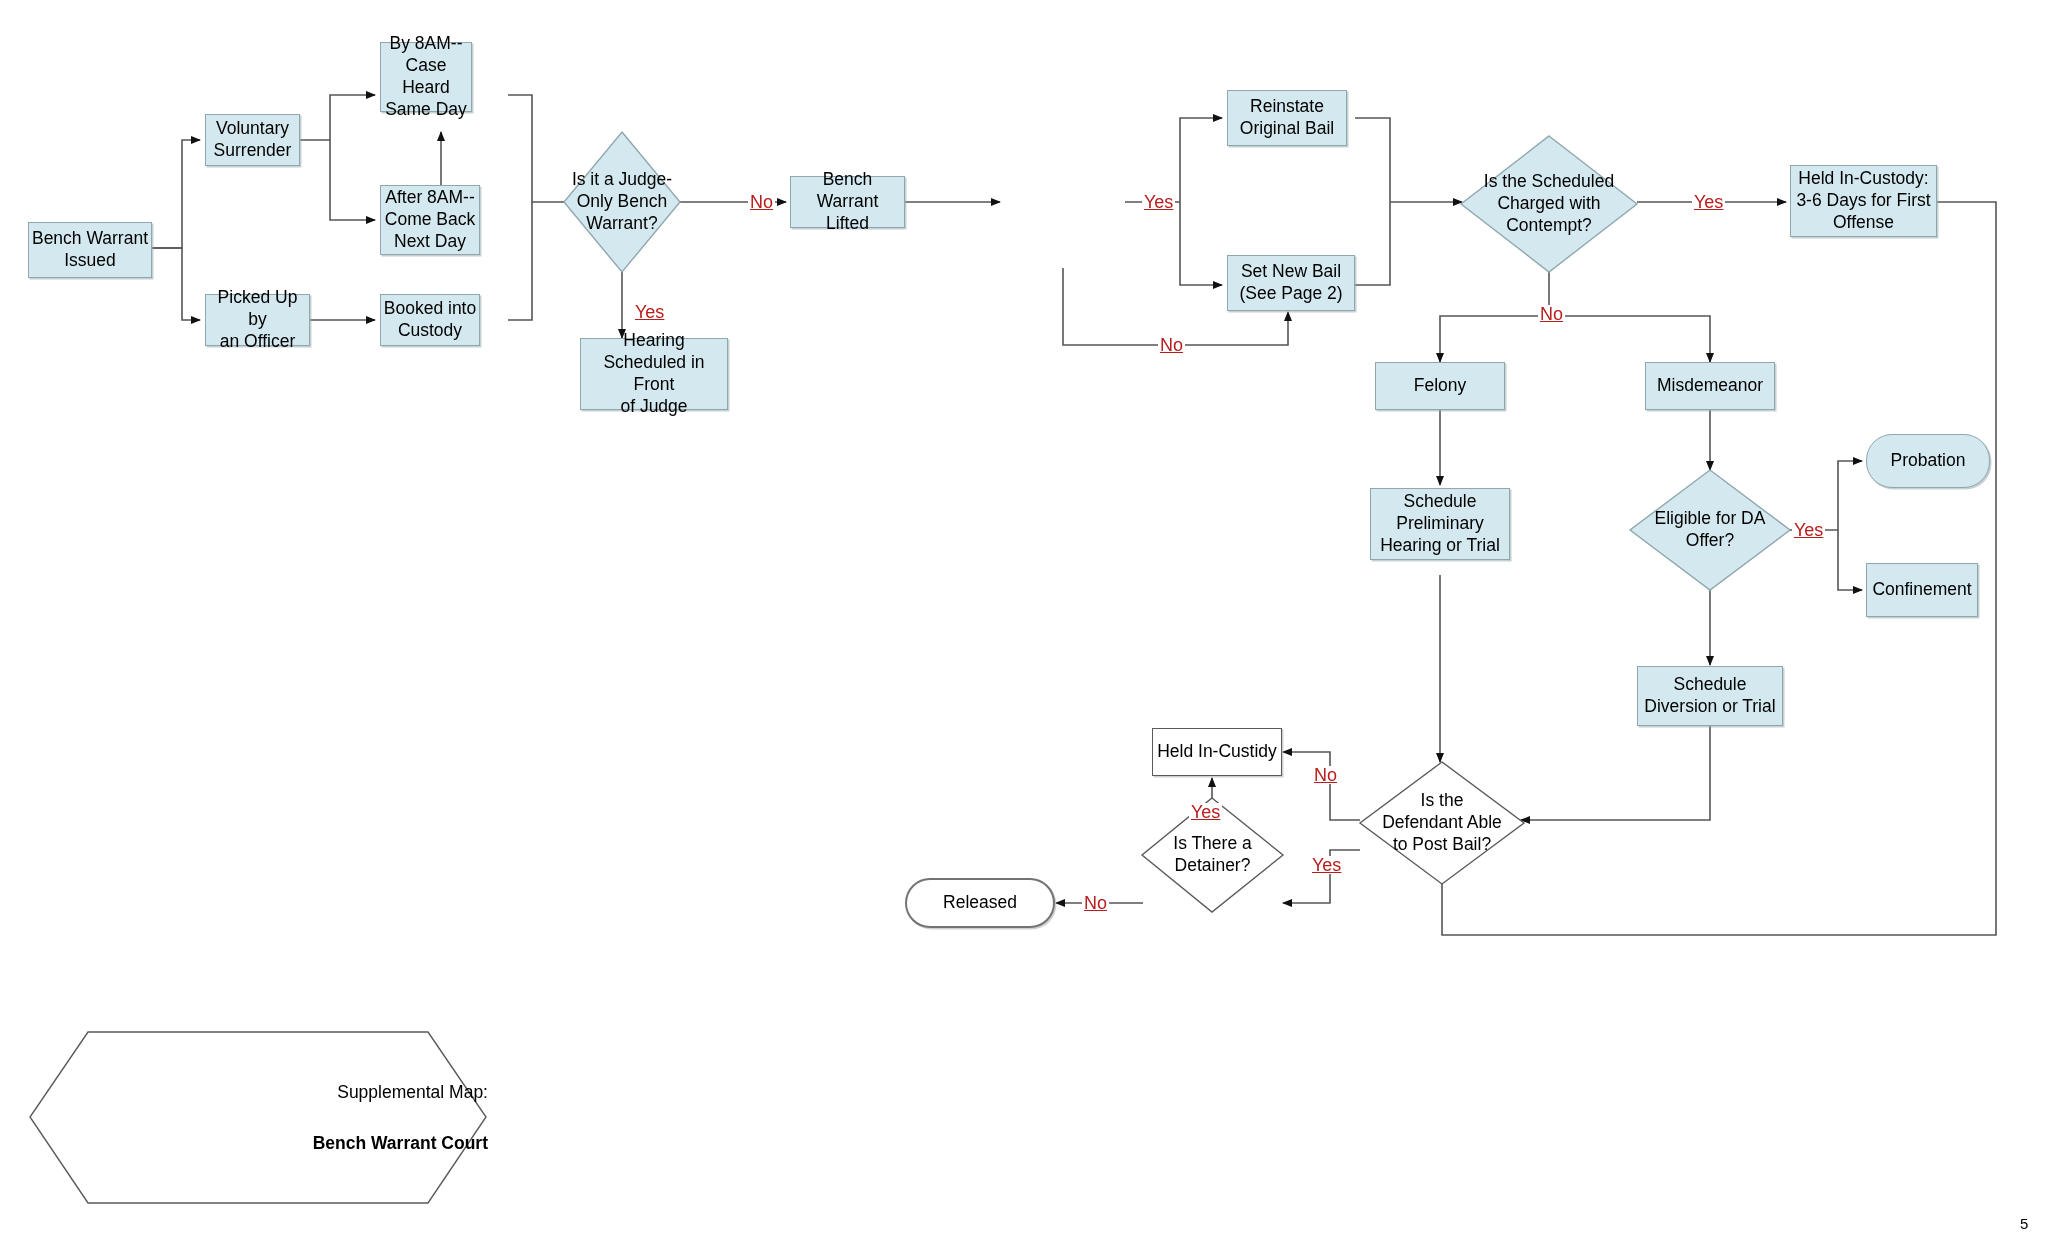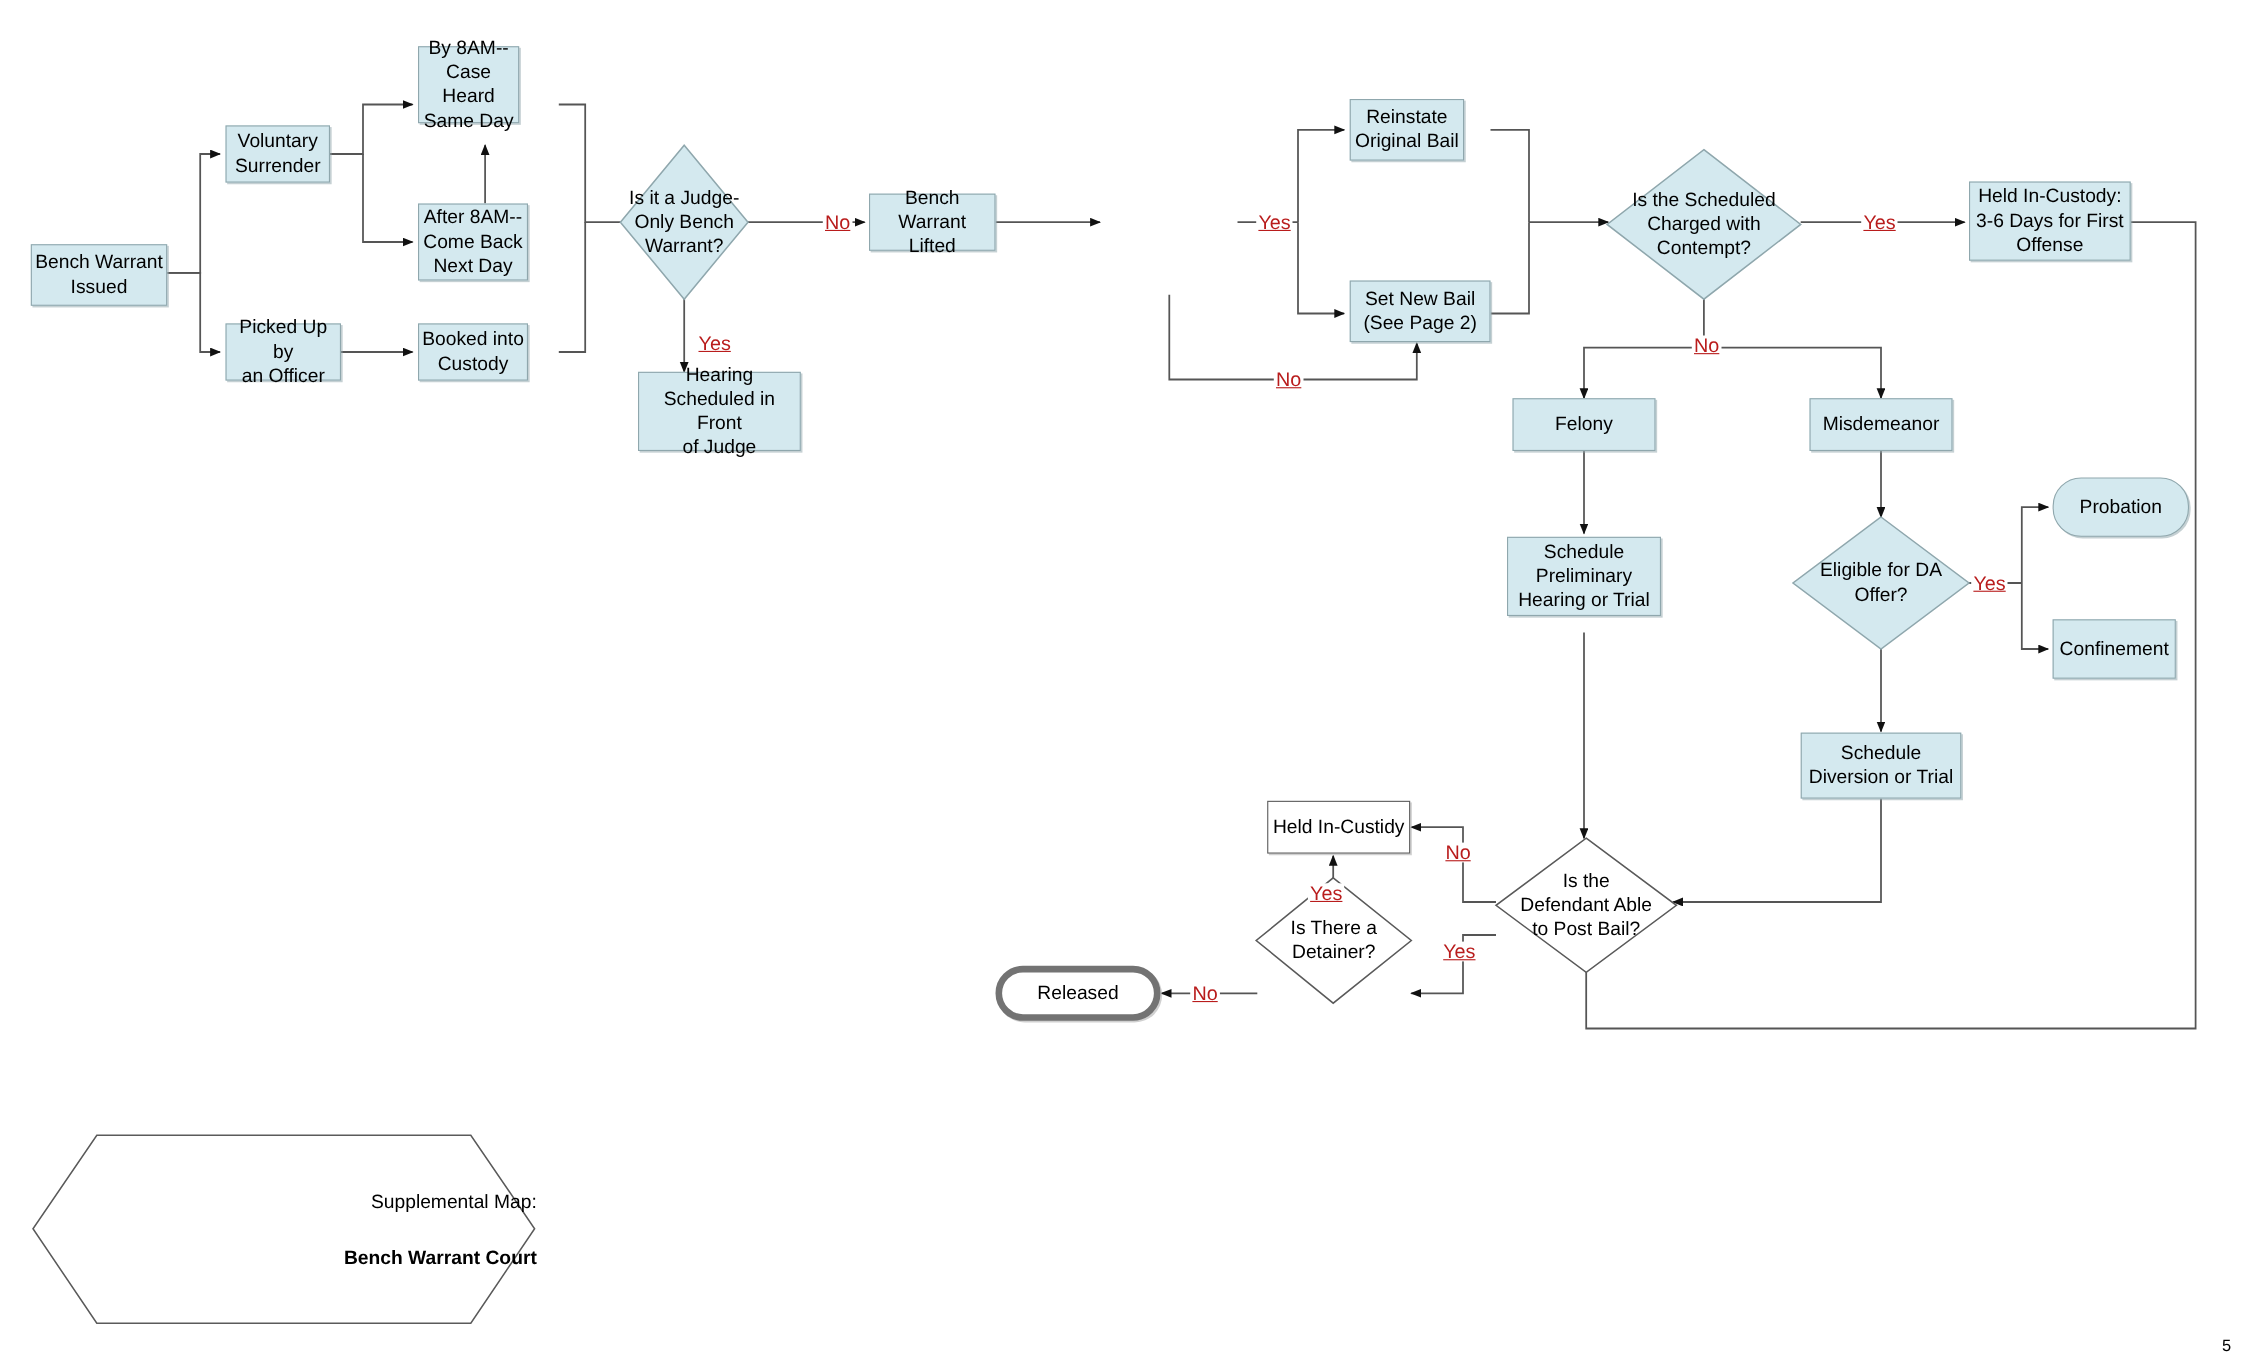--- a/index.html
+++ b/index.html
@@ -68,21 +68,21 @@
     justify-content: center;
     text-align: center;
     font-size: 17.5px;
     line-height: 1.25;
     color: #000;
     white-space: pre-line;
   }
   .rounded {
     border-radius: 999px;
     background: #ffffff;
-    border: 6px solid #737373;
+    border: 2px solid #737373;
     box-shadow: 1.5px 1.5px 0 rgba(170,170,170,0.55);
   }
   .edge-label {
     position: absolute;
     font-size: 18px;
     color: #b91c1c;
     background: #ffffff;
     padding: 0 2px;
     line-height: 1;
     white-space: nowrap;
@@ -209,21 +209,21 @@
   <div class="node proc" style="left:380px; top:294px; width:100px; height:52px;">Booked into
 Custody</div>
 
   <div class="node proc" style="left:580px; top:338px; width:148px; height:72px;">Hearing
 Scheduled in Front
 of Judge</div>
 
   <div class="node proc" style="left:790px; top:176px; width:115px; height:52px;">Bench Warrant
 Lifted</div>
 
-  <div class="node proc" style="left:1227px; top:90px; width:104px; height:56px;">Reinstate
+  <div class="node proc" style="left:1227px; top:90px; width:120px; height:56px;">Reinstate
 Original Bail</div>
 
   <div class="node proc" style="left:1227px; top:255px; width:128px; height:56px;">Set New Bail
 (See Page 2)</div>
 
   <div class="node proc" style="left:1790px; top:165px; width:147px; height:72px;">Held In-Custody:
 3-6 Days for First
 Offense</div>
 
   <div class="node proc" style="left:1375px; top:362px; width:130px; height:48px;">Felony</div>

